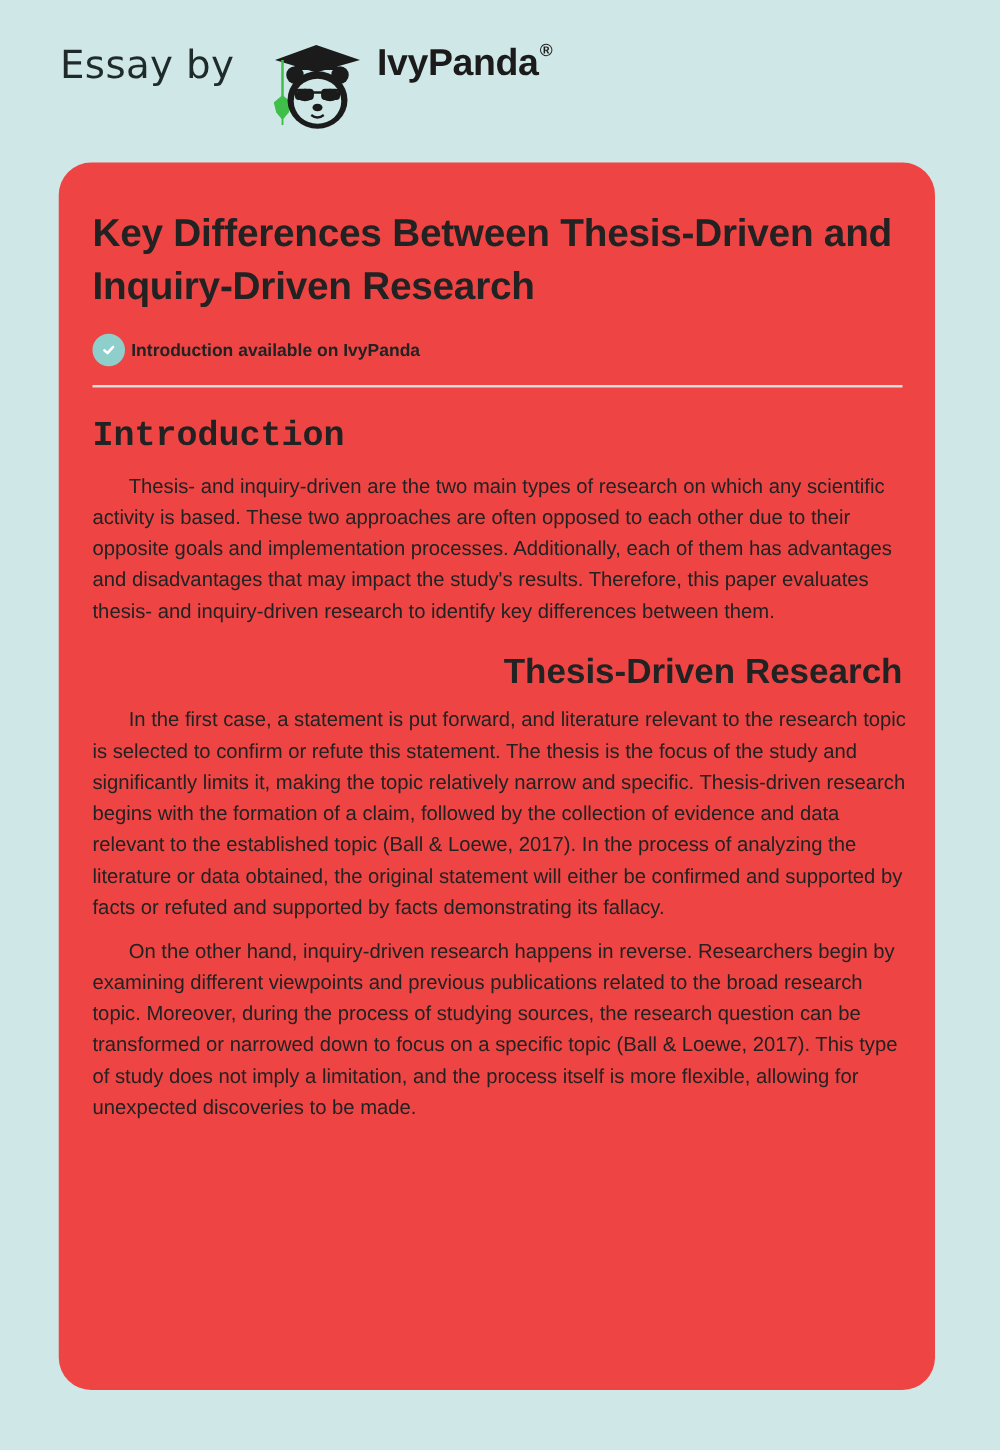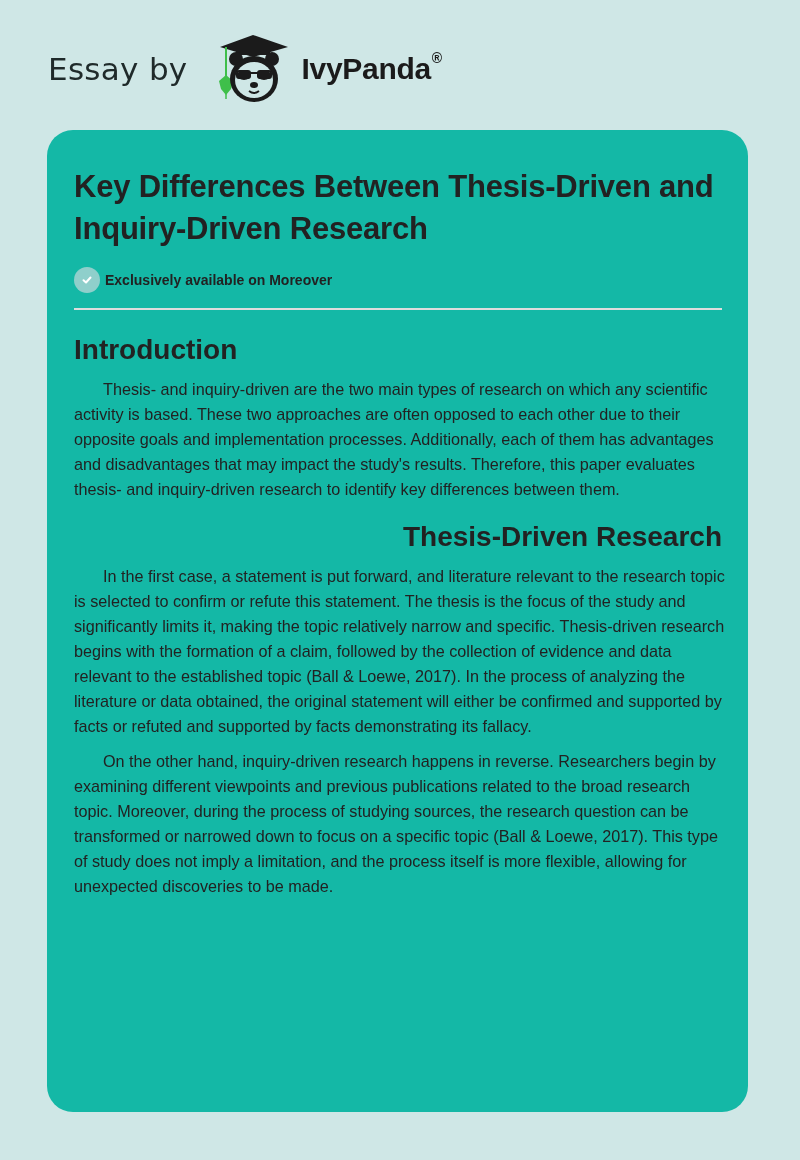--- a/index.html
+++ b/index.html
@@ -14,21 +14,21 @@
     overflow: hidden;
     font-family: "Liberation Sans", sans-serif;
     color: #222222;
   }
   .brand {
     position: absolute;
     left: 48px;
     top: 34px;
     height: 70px;
     display: flex;
-    align-items: center;
+    align-items: flex-start;
   }
   .brand-prefix {
     font-family: "DejaVu Sans", sans-serif;
     font-size: 31px;
     color: #1f2a2a;
     letter-spacing: 0.3px;
     margin-right: 18px;
   }
   .logo-icon {
     width: 90px;
@@ -48,21 +48,21 @@
     position: relative;
     top: -2px;
     margin-left: 1px;
   }
   .card {
     position: absolute;
     left: 47px;
     top: 130px;
     width: 701px;
     height: 982px;
-    background: #14b8a6;
+    background: #ef4444;
     border-radius: 26px;
     box-sizing: border-box;
     padding: 36px 26px 0 27px;
   }
   .title {
     font-family: "Liberation Sans", sans-serif;
     font-weight: bold;
     font-size: 31px;
     line-height: 42px;
     color: #222222;
@@ -96,21 +96,21 @@
     margin-top: 15px;
     width: 648px;
   }
   .section-heading {
     font-weight: bold;
     font-size: 28px;
     line-height: 34px;
     color: #222222;
     margin: 0;
   }
-  .h-intro { margin-top: 23px; }
+  .h-intro { margin-top: 23px; font-family: Liberation Mono, monospace; }
   .h-thesis { margin-top: 18px; text-align: right; }
   .h-inquiry { margin-top: 18px; }
   .paragraph {
     font-size: 16.2px;
     line-height: 25px;
     color: #222222;
     margin: 10px 0 0 0;
     text-indent: 29px;
     width: 652px;
   }
@@ -150,21 +150,21 @@
 
 <main class="card">
   <h1 class="title">Key Differences Between Thesis-Driven and Inquiry-Driven Research</h1>
 
   <div class="exclusive">
     <span class="check-icon">
       <svg width="12" height="12" viewBox="0 0 12 12">
         <path d="M2.5,6.2 L5,8.5 L9.5,3.5" fill="none" stroke="#ffffff" stroke-width="2" stroke-linecap="round" stroke-linejoin="round"></path>
       </svg>
     </span>
-    <span class="exclusive-text">Exclusively available on Moreover</span>
+    <span class="exclusive-text">Introduction available on IvyPanda</span>
   </div>
 
   <div class="divider"></div>
 
   <section>
     <h2 class="section-heading h-intro">Introduction</h2>
     <p class="paragraph">Thesis- and inquiry-driven are the two main types of research on which any scientific activity is based. These two approaches are often opposed to each other due to their opposite goals and implementation processes. Additionally, each of them has advantages and disadvantages that may impact the study's results. Therefore, this paper evaluates thesis- and inquiry-driven research to identify key differences between them.</p>
   </section>
 
   <section>

